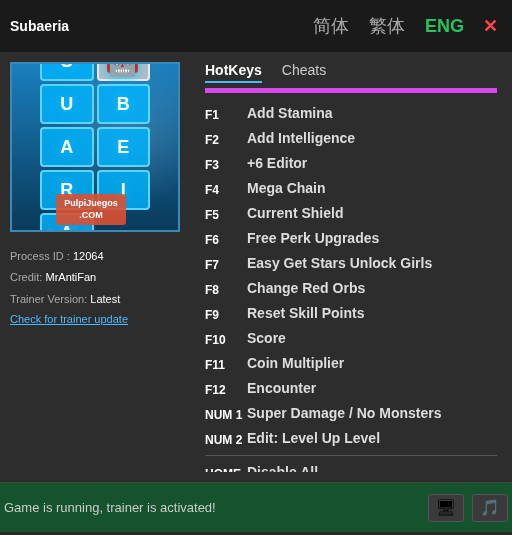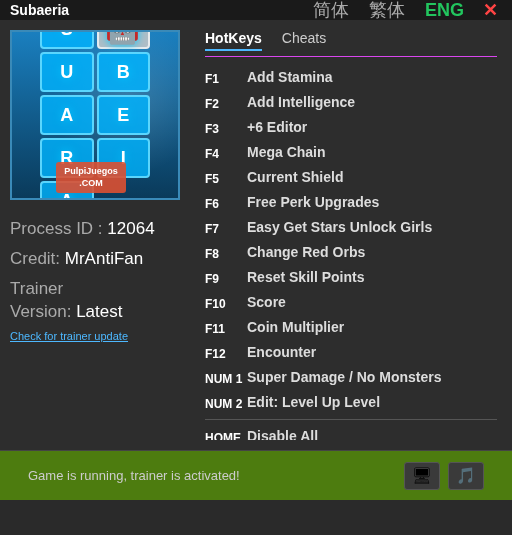--- a/index.html
+++ b/index.html
@@ -7,21 +7,21 @@
       width: 512px;
       height: 535px;
       background: #2a2a2a;
       font-family: Arial, sans-serif;
       overflow: hidden;
     }
     .title-bar {
       display: flex;
       align-items: center;
       background: #1a1a1a;
-      height: 20px;
+      height: 52px;
       padding: 0 10px;
       justify-content: space-between;
     }
     .title-bar-left {
       color: #ffffff;
       font-size: 14px;
       font-weight: bold;
     }
     .title-bar-right {
       display: flex;
@@ -125,21 +125,21 @@
       border-radius: 3px;
       text-align: center;
       line-height: 1.4;
     }
     .info-section {
       width: 100%;
       margin-top: 5px;
     }
     .info-row {
       color: #cccccc;
-      font-size: 17px;
+      font-size: 11px;
       margin-bottom: 6px;
       line-height: 1.4;
     }
     .info-row span.label {
       color: #aaaaaa;
     }
     .info-row span.value {
       color: #ffffff;
     }
     .update-link {
@@ -151,21 +151,21 @@
     .right-panel {
       flex: 1;
       padding: 10px 15px;
       display: flex;
       flex-direction: column;
     }
     .tabs {
       display: flex;
       gap: 20px;
       margin-bottom: 10px;
-      border-bottom: 1px solid #d946ef;
+      border-bottom: 5px solid #d946ef;
       padding-bottom: 5px;
     }
     .tab {
       color: #cccccc;
       font-size: 14px;
       cursor: pointer;
       padding-bottom: 3px;
     }
     .tab.active {
       color: #ffffff;
@@ -193,25 +193,25 @@
     .hotkey-desc {
       color: #dddddd;
       font-size: 14px;
       font-weight: bold;
     }
     .hotkey-row.special {
       margin-top: 6px;
     }
     .bottom-bar {
       height: 50px;
-      background: #4d7c0f;
+      background: #14532d;
       display: flex;
       align-items: center;
       justify-content: space-between;
-      padding: 0 28px;
+      padding: 0 4px;
       border-top: 1px solid #444;
     }
     .status-text {
       color: #cccccc;
       font-size: 13px;
     }
     .bottom-icons {
       display: flex;
       gap: 8px;
       align-items: center;

